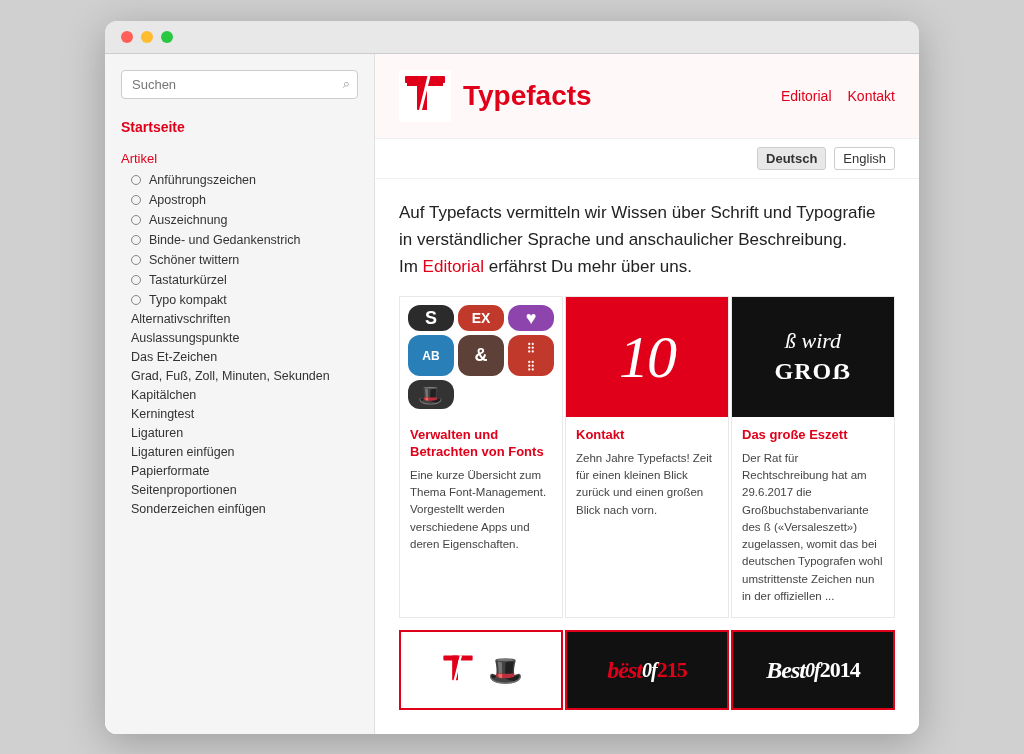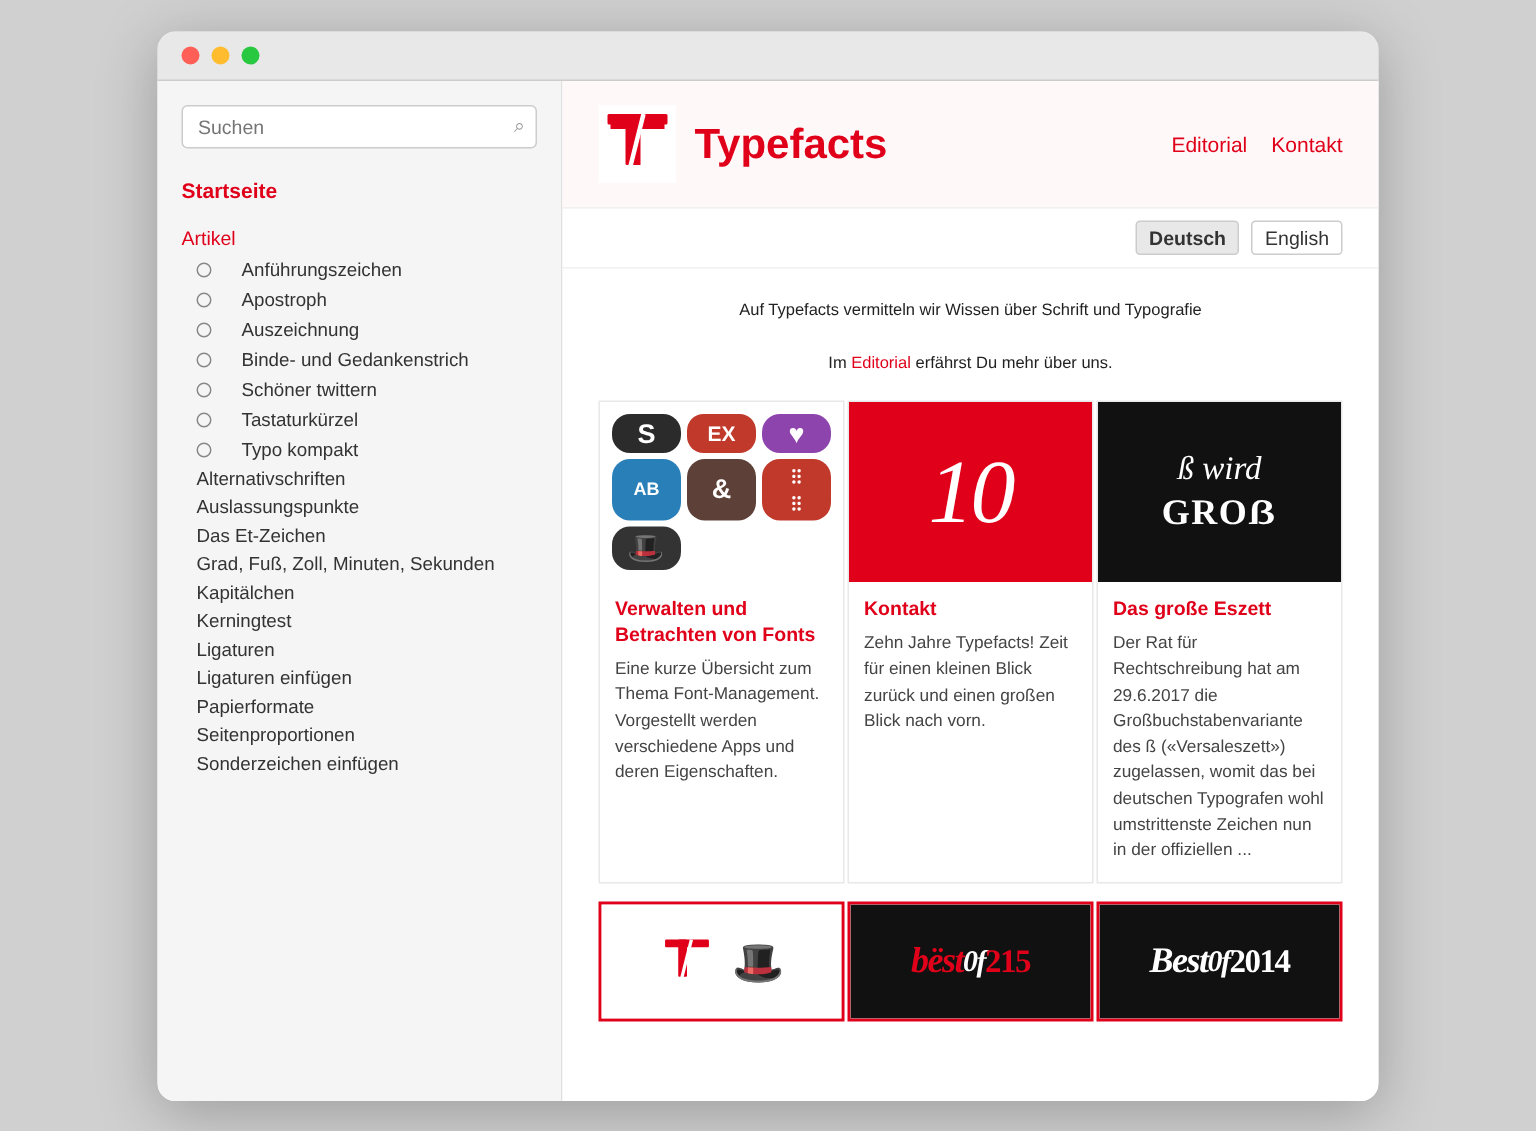--- a/index.html
+++ b/index.html
@@ -80,21 +80,21 @@
       color: #e0001a;
       padding: 8px 16px 4px 16px;
     }
     .sidebar-item {
       font-size: 12.5px;
       color: #333;
       padding: 3px 16px 3px 26px;
       cursor: pointer;
       display: flex;
       align-items: center;
-      gap: 16px;
+      gap: 4px;
     }
     .sidebar-item-bullet {
       width: 10px; height: 10px;
       border-radius: 50%;
       border: 1.5px solid #888;
       display: inline-block;
       flex-shrink: 0;
       margin-right: 4px;
     }
     .sidebar-item-sub {
@@ -159,24 +159,23 @@
       cursor: pointer;
       background: white;
       color: #333;
     }
     .lang-btn.active {
       background: #e8e8e8;
       font-weight: 600;
     }
     .intro-text {
       padding: 20px 24px 16px 24px;
-      font-size: 11px;
+      font-size: 17px;
       line-height: 1.6;
       color: #222;
-      text-align: center;
     }
     .intro-text .editorial-link {
       color: #e0001a;
       text-decoration: none;
       cursor: pointer;
     }
     .articles-grid {
       display: grid;
       grid-template-columns: 1fr 1fr 1fr;
       gap: 2px;
@@ -400,21 +399,21 @@
         </nav>
       </div>
 
       <div class="lang-switcher">
         <button class="lang-btn active">Deutsch</button>
         <button class="lang-btn">English</button>
       </div>
 
       <div class="intro-text">
         <span>Auf Typefacts vermitteln wir Wissen über Schrift und Typografie</span><br>
-        <br>
+        <span>in verständlicher Sprache und anschaulicher Beschreibung.</span><br>
         <span>Im </span><a class="editorial-link">Editorial</a><span> erfährst Du mehr über uns.</span>
       </div>
 
       <div class="articles-grid">
 
         <div class="article-card">
           <div class="article-thumbnail">
             <div class="thumb-apps">
               <div class="app-icon app-icon-1">S</div>
               <div class="app-icon app-icon-2" style="font-size:14px">EX</div>

